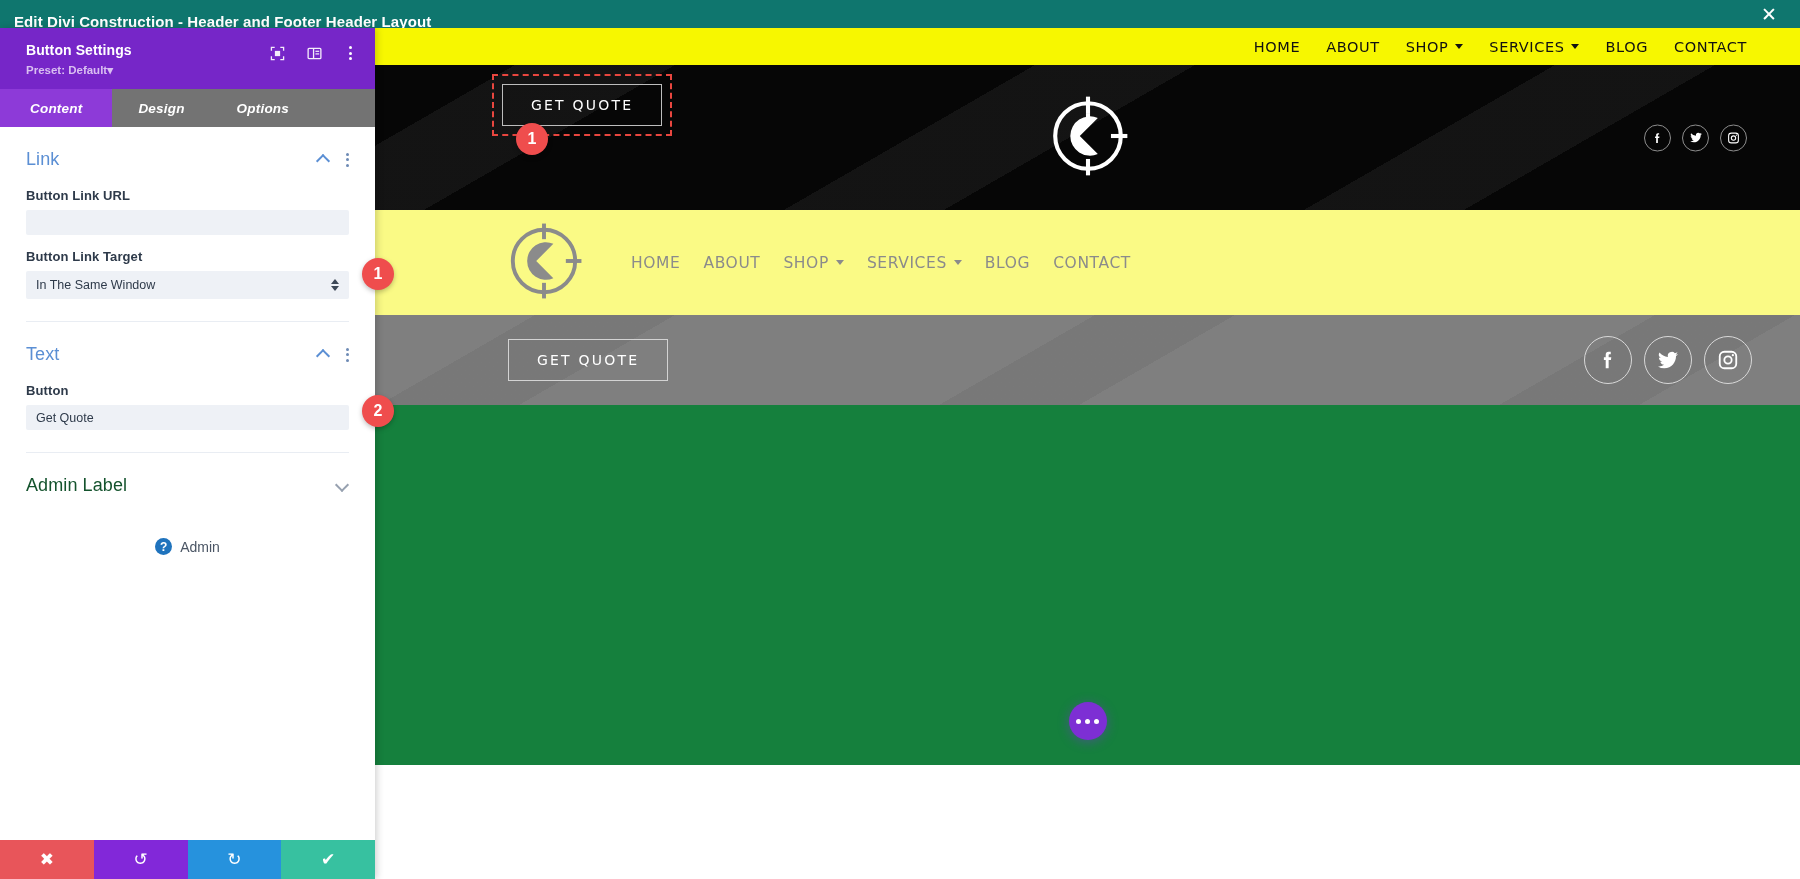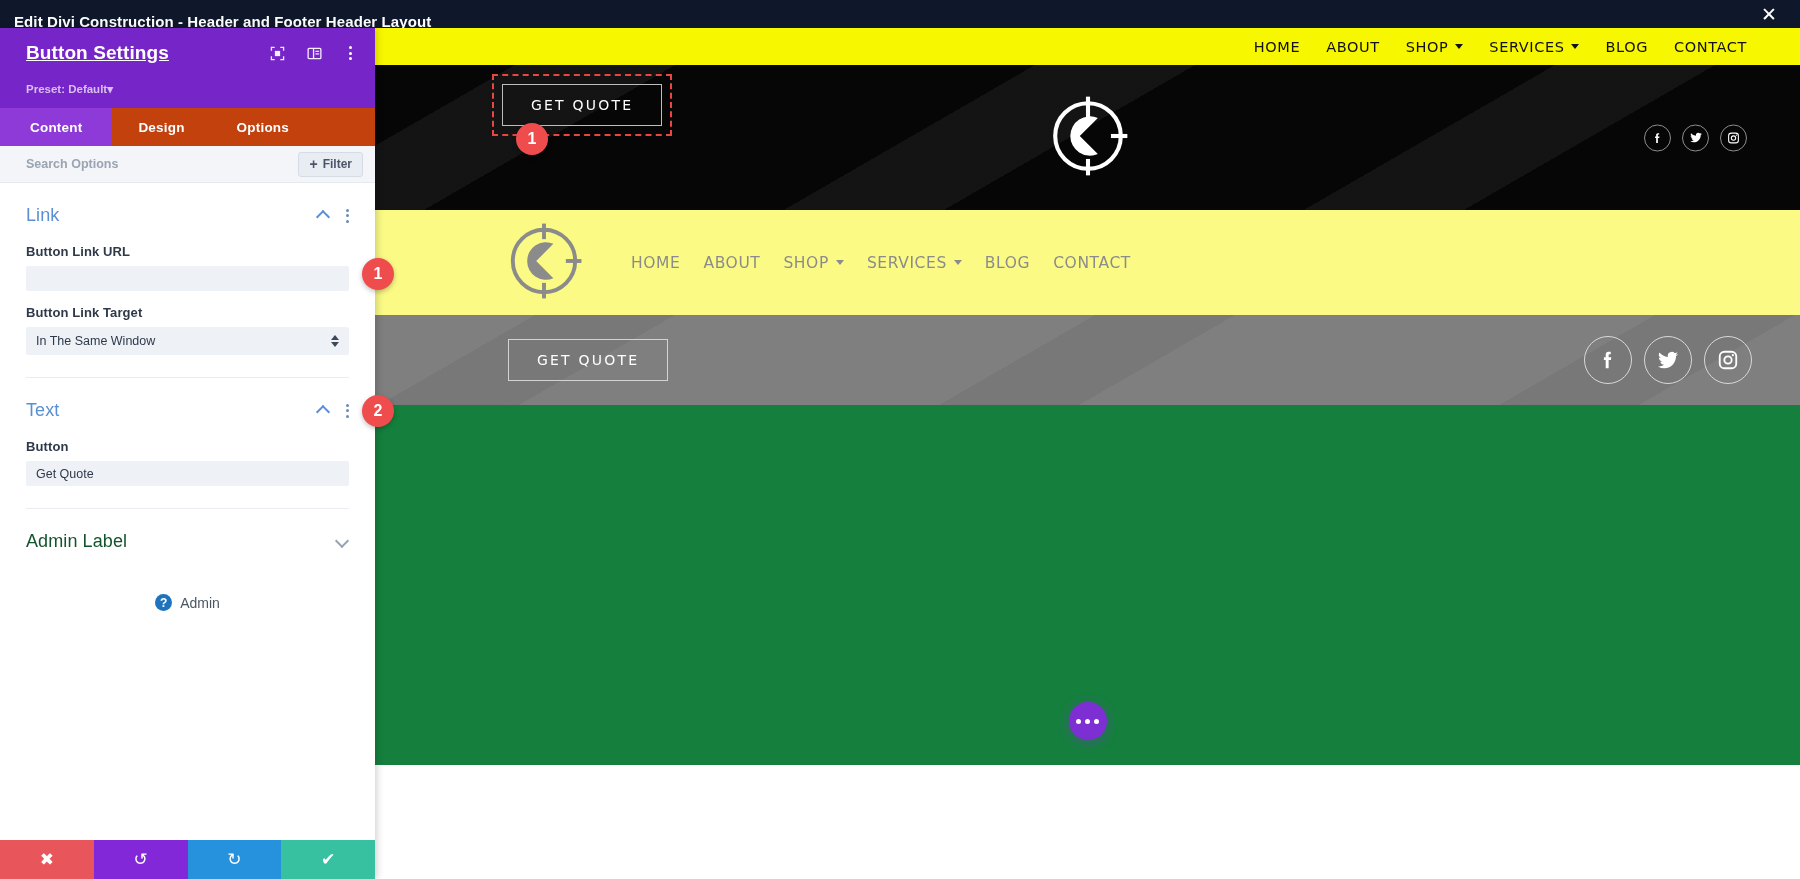--- a/index.html
+++ b/index.html
@@ -7,21 +7,21 @@
     width: 1800px; height: 879px;
     overflow: hidden;
     font-family: "Liberation Sans", sans-serif;
     background: #ffffff;
   }
 
   
   #titlebar {
     position: absolute; top: 0; left: 0;
     width: 1800px; height: 43px;
-    background: #0f172a;
+    background: #0f766e;
     display: flex; align-items: center;
     color: #ffffff;
   }
   #titlebar .tb-title {
     font-size: 15px; font-weight: bold;
     margin-left: 14px; letter-spacing: .1px;
     white-space: nowrap;
   }
   #titlebar .tb-close {
     position: absolute; right: 14px; top: 0;
@@ -39,36 +39,36 @@
     display: flex; flex-direction: column;
     box-shadow: 2px 0 7px rgba(0,0,0,.18);
     z-index: 30;
   }
   .panel-head {
     background: #7626c8; color: #fff;
     padding: 14px 16px 12px 26px;
     position: relative;
   }
   .panel-head h1 {
-    font-size: 19px; font-weight: bold; letter-spacing: .1px; text-decoration: underline;
+    font-size: 14px; font-weight: bold; letter-spacing: .1px;
   }
   .panel-head .preset {
-    font-size: 11.5px; font-weight: bold; margin-top: 18px;
+    font-size: 11.5px; font-weight: bold; margin-top: 5px;
     color: #d9bff1;
   }
   .head-icons {
     position: absolute; right: 18px; top: 16px;
     display: flex; align-items: center; gap: 22px;
   }
   .head-icons .hi { cursor: pointer; opacity: .92; display:flex; }
   .kebab { display: flex; flex-direction: column; gap: 2.5px; cursor: pointer; padding: 2px 5px; }
   .kebab i { width: 3px; height: 3px; background: #fff; border-radius: 50%; display: block; }
 
   .tabs {
-    background: #c2410c; display: flex; height: 38px;
+    background: #737373; display: flex; height: 38px; font-style: italic;
   }
   .tabs .tab {
     flex: 0 0 auto; padding: 0 26px;
     display: flex; align-items: center; justify-content: center;
     color: #ffffff; font-size: 13.5px; font-weight: bold;
     cursor: pointer; letter-spacing: .2px;
   }
   .tabs .tab.active { background: #8d3ad8; }
   .tabs .tab:first-child { padding: 0 30px; }
 
@@ -358,27 +358,20 @@
         </span>
     </div>
   </div>
 
   <div class="tabs">
     <div class="tab active">Content</div>
     <div class="tab">Design</div>
     <div class="tab">Options</div>
   </div>
 
-  <div class="search-row">
-    <input type="text" placeholder="Search Options" style="">
-    <div class="filter-btn">
-      <span class="plus">+</span>
-      <span>Filter</span>
-    </div>
-  </div>
 
   <div class="panel-body">
 
     <div class="group">
       <div class="group-head">
         <span class="gtitle">Link</span>
         <span class="chev"></span>
         <span class="gkebab">
             <i></i>
             <i></i>

